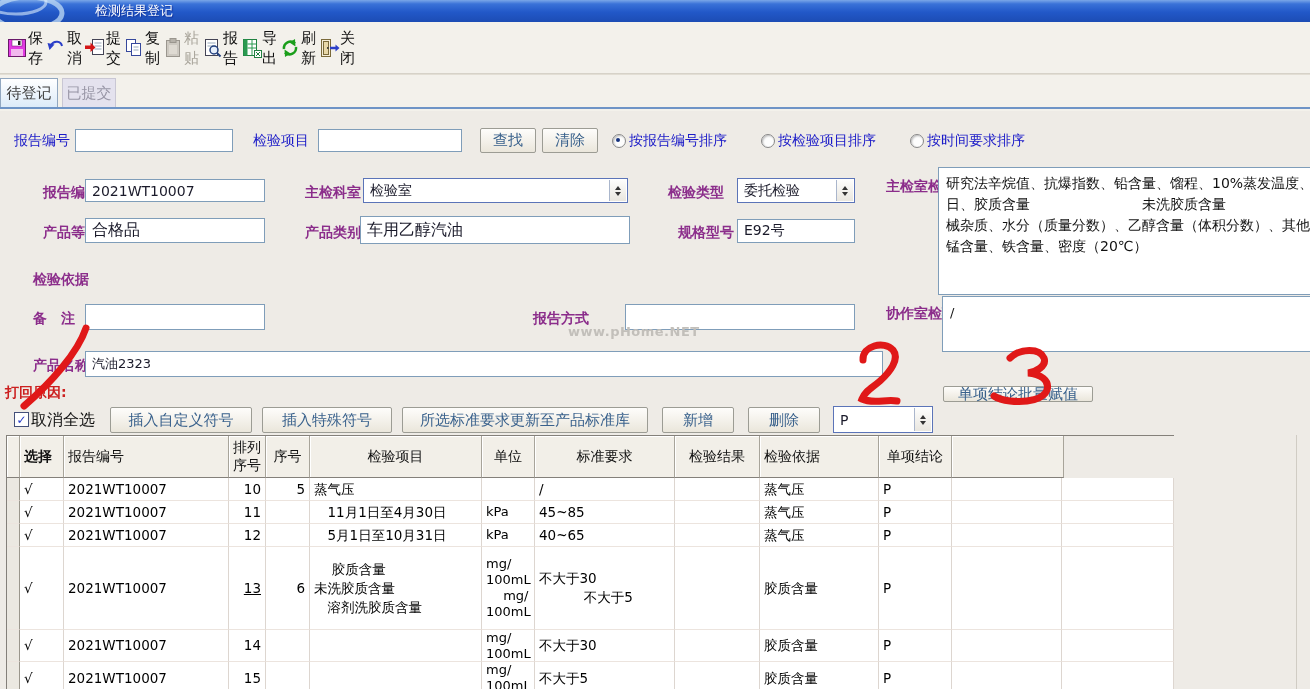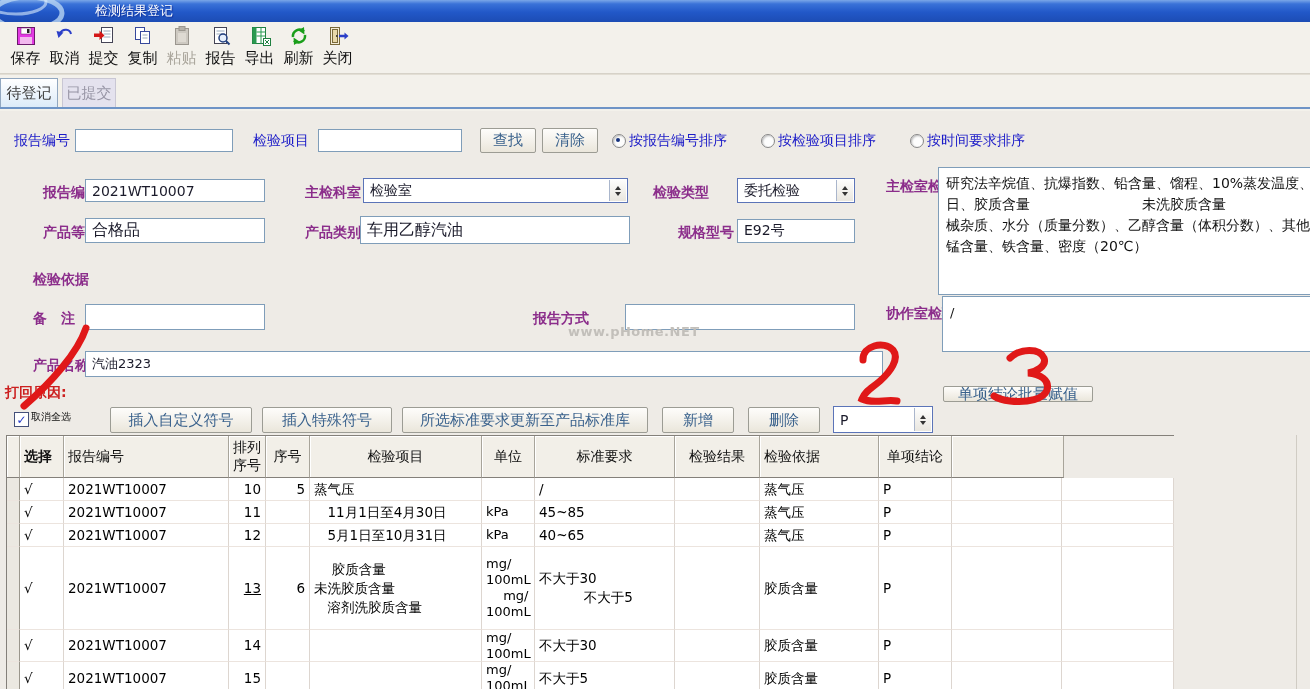--- a/index.html
+++ b/index.html
@@ -5,21 +5,21 @@
   html,body{margin:0;padding:0;}
   #app{position:relative;width:1310px;height:689px;overflow:hidden;background:#eeebe6;
        font-family:"DejaVu Sans","Liberation Sans",sans-serif;font-size:14px;color:#111;}
   
   .titlebar{position:absolute;left:0;top:0;width:1310px;height:22px;
     background:linear-gradient(180deg,#7ba7e8 0%,#3a72d8 18%,#2258c8 55%,#1c4cb4 100%);}
   .titlebar .tlogo{position:absolute;left:0;top:0;}
   .titlebar .ttext{position:absolute;left:95px;top:2px;color:#fff;font-size:13px;text-shadow:1px 1px 1px #10309a;}
   
   .toolbar{position:absolute;left:0;top:22px;width:1310px;height:52px;background:#f3f1eb;border-bottom:1px solid #d6d2c8;display:flex;align-items:flex-start;padding-left:6px;box-sizing:border-box;}
-  .tbtn{width:39px;height:48px;margin-top:2px;display:flex;flex-direction:column;align-items:center;cursor:default;}
+  .tbtn{width:39px;height:48px;margin-top:2px;display:flex;flex-direction:row;align-items:center;cursor:default;}
   .ticon{height:24px;display:flex;align-items:center;justify-content:center;}
   .tlabel{font-size:15px;color:#111;line-height:20px;}
   .tbtn.disabled .tlabel{color:#aaa69c;}
   
   .tabstrip{position:absolute;left:0;top:74px;width:1310px;height:36px;background:#f3f1eb;border-top:1px solid #e2ded4;}
   .tabline{position:absolute;left:0;top:107px;width:1310px;height:2px;background:#6e94c6;}
   .tab{position:absolute;top:78px;height:29px;display:flex;align-items:center;justify-content:center;font-size:15px;box-sizing:border-box;}
   .tab.active{left:0;width:58px;background:linear-gradient(180deg,#ffffff,#dcebf9);border:1px solid #91a7c0;border-bottom:none;color:#3c3c3c;z-index:2;}
   .tab.inactive{left:62px;width:54px;background:#e4e2ee;border:1px solid #c9c7d4;border-bottom:none;color:#9896a6;}
   
@@ -208,21 +208,21 @@
       </span>
     </div>
 
   <div class="flabel lbl-purple" style="left:43px;top:184px">报告编号</div>
   <div class="inp" style="left:85px;top:179px;width:180px;height:23px">2021WT10007</div>
   <div class="flabel lbl-purple" style="left:305px;top:184px">主检科室</div>
   <div class="inp combo" style="left:363px;top:178px;width:265px;height:25px">
     <span>检验室</span>
     <span class="spinner"><i class="tri-up"></i><i class="tri-down"></i></span>
   </div>
-  <div class="flabel lbl-purple" style="left:653px;top:184px">检验类型</div>
+  <div class="flabel lbl-purple" style="left:668px;top:184px">检验类型</div>
   <div class="inp combo" style="left:737px;top:178px;width:118px;height:25px">
     <span>委托检验</span>
     <span class="spinner"><i class="tri-up"></i><i class="tri-down"></i></span>
   </div>
   <div class="flabel lbl-purple" style="left:886px;top:178px;width:58px;word-break:break-all;text-align:center;line-height:17px">主检室检验项目</div>
   <div class="txa" style="left:938px;top:167px;width:378px;height:128px">研究法辛烷值、抗爆指数、铅含量、馏程、10%蒸发温度、50%蒸
 日、胶质含量　　　　　　　　未洗胶质含量　　　　　　　　溶
 械杂质、水分（质量分数）、乙醇含量（体积分数）、其他有机
 锰含量、铁含量、密度（20℃）</div>
 
@@ -244,21 +244,21 @@
 
   <div class="watermark">www.pHome.NET</div>
 
   <div class="flabel lbl-purple" style="left:33px;top:357px">产品名称</div>
   <div class="inp" style="left:85px;top:351px;width:798px;height:26px;font-size:13px">汽油2323</div>
   <div class="flabel lbl-red" style="left:5px;top:384px">打回原因:</div>
 
   <div class="checkbox">
       <span class="check">✓</span>
     </div>
-  <div class="flabel" style="left:31px;top:410px;font-size:10px;color:#101010">取消全选</div>
+  <div class="flabel" style="left:31px;top:410px;font-size:16px;color:#101010">取消全选</div>
   <div class="btn" style="left:110px;top:407px;width:142px;height:26px">插入自定义符号</div>
   <div class="btn" style="left:262px;top:407px;width:130px;height:26px">插入特殊符号</div>
   <div class="btn" style="left:402px;top:407px;width:246px;height:26px">所选标准要求更新至产品标准库</div>
   <div class="btn" style="left:662px;top:407px;width:72px;height:26px">新增</div>
   <div class="btn" style="left:748px;top:407px;width:72px;height:26px">删除</div>
   <div class="inp combo" style="left:833px;top:406px;width:100px;height:27px">
     <span>P</span>
     <span class="spinner"><i class="tri-up"></i><i class="tri-down"></i></span>
   </div>
   <div class="btn" style="left:943px;top:386px;width:150px;height:16px">单项结论批量赋值</div>

